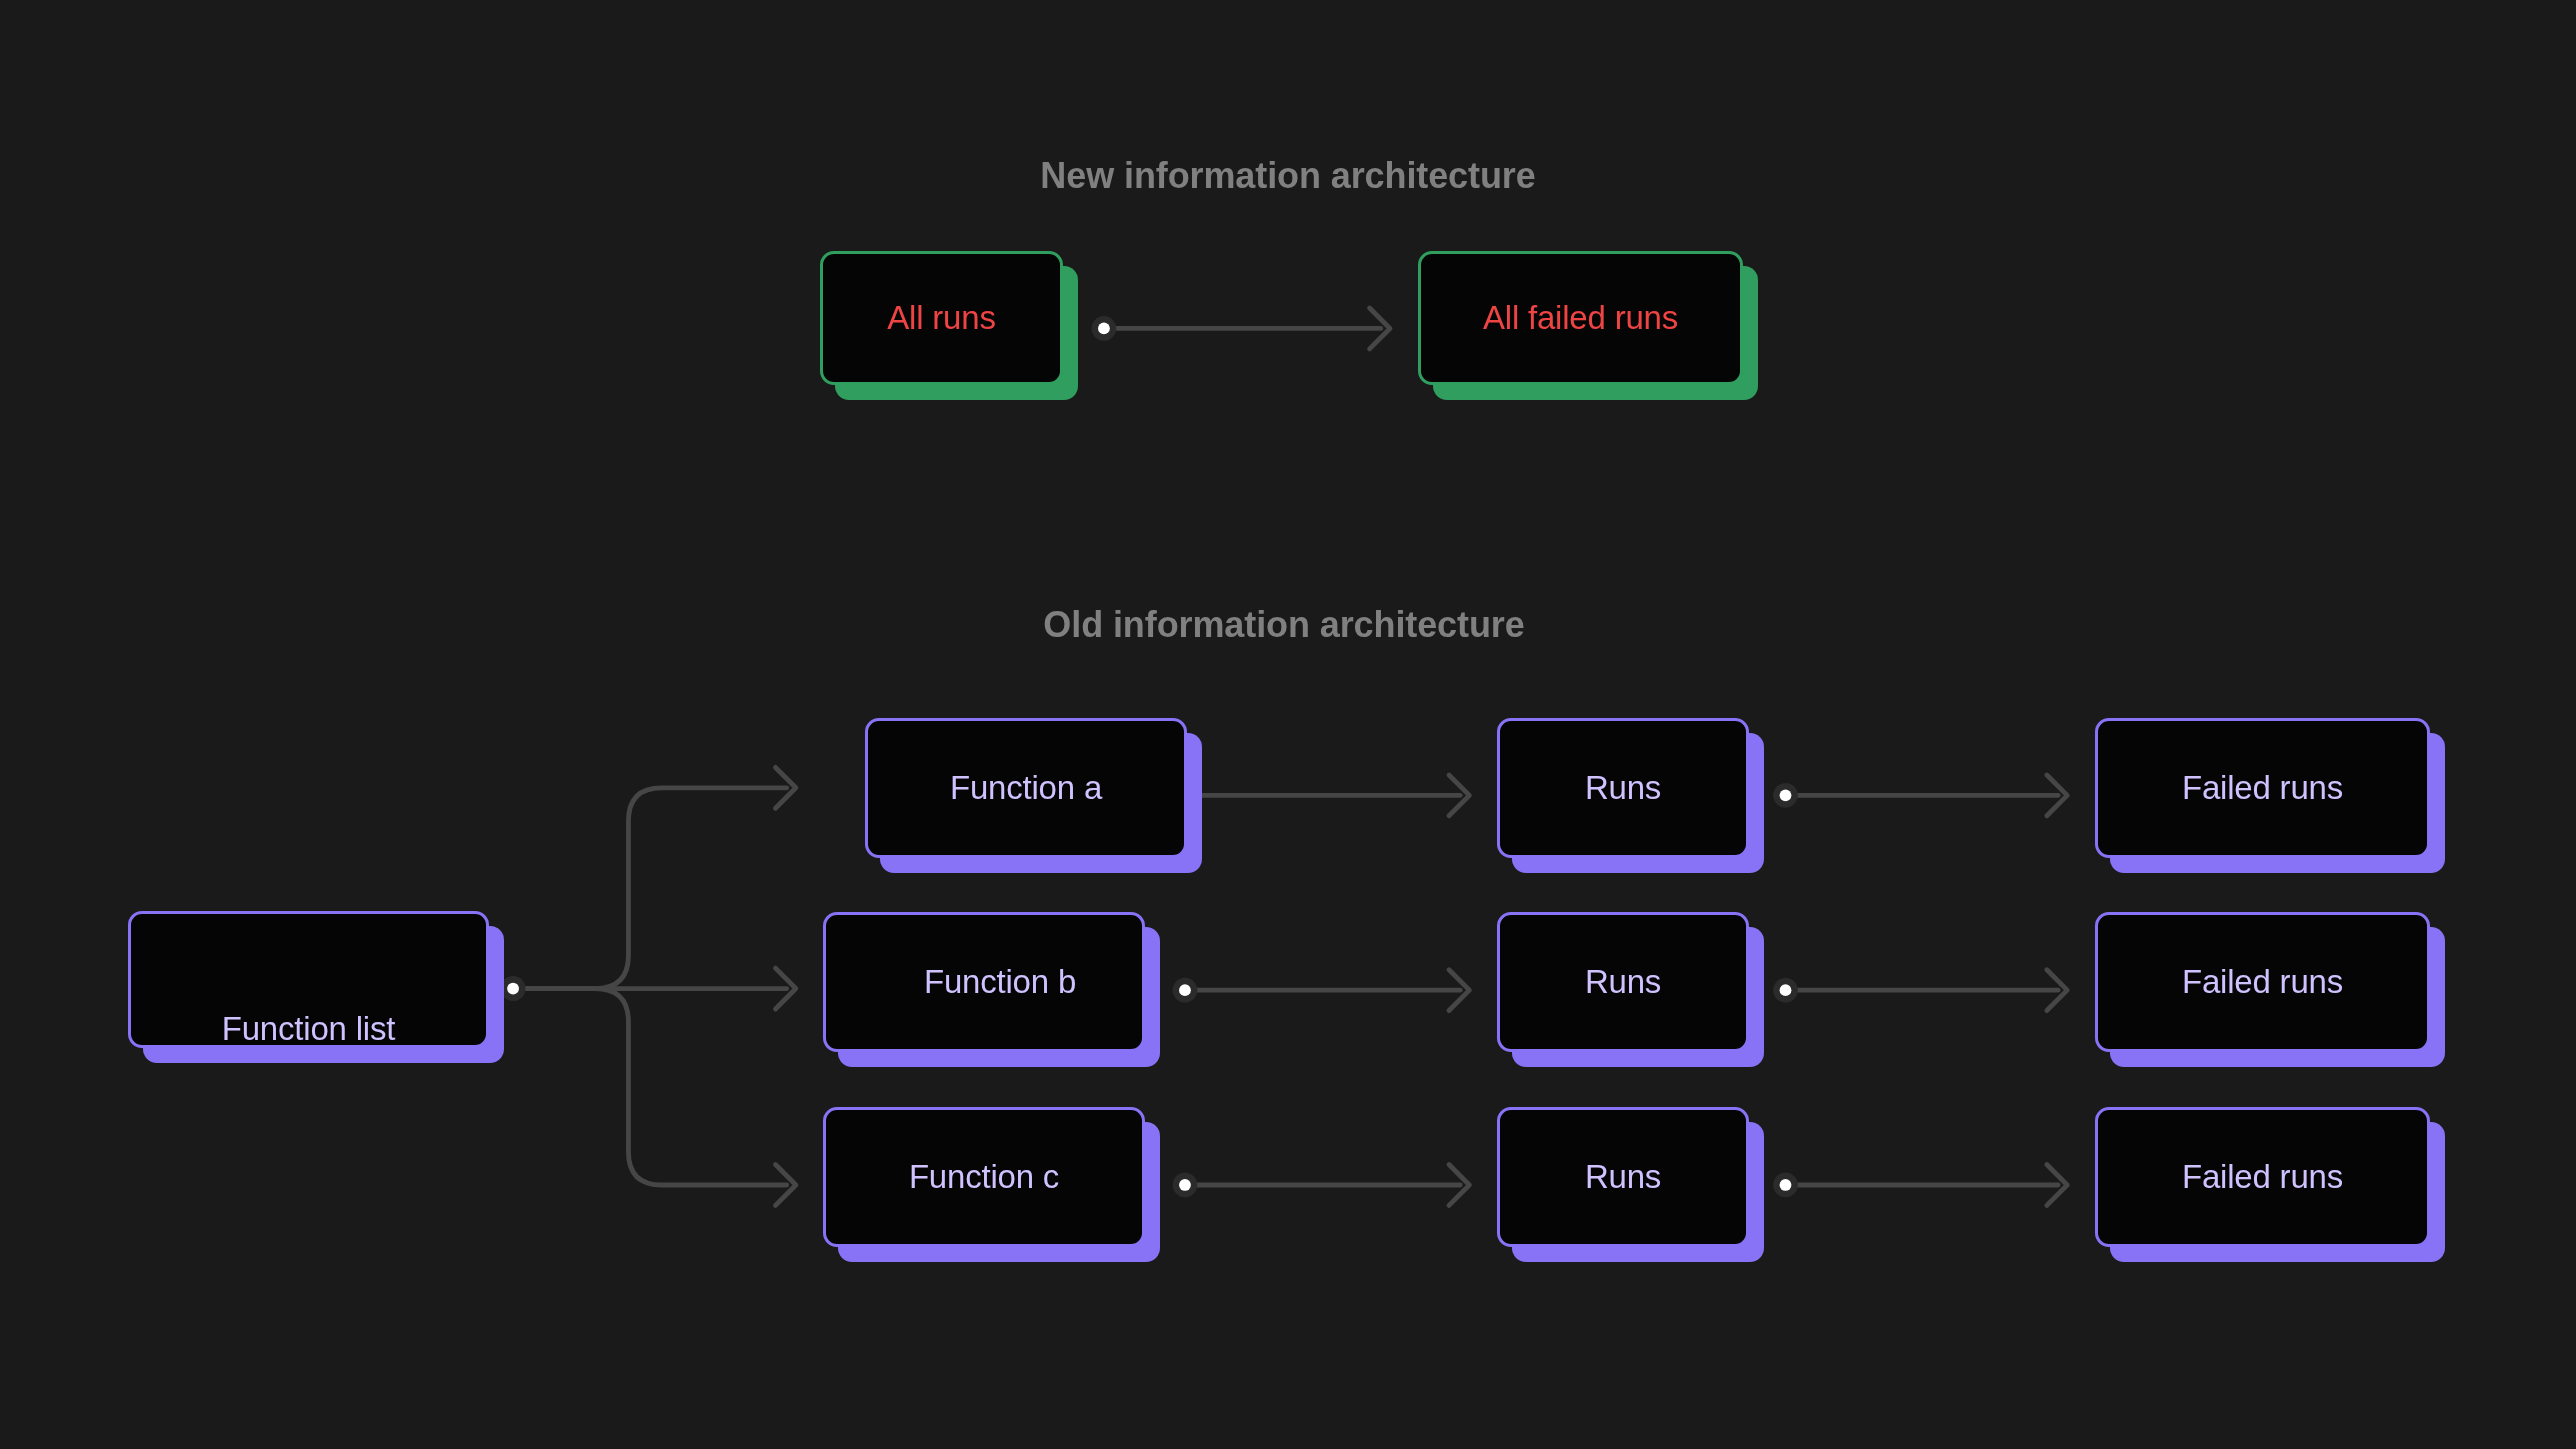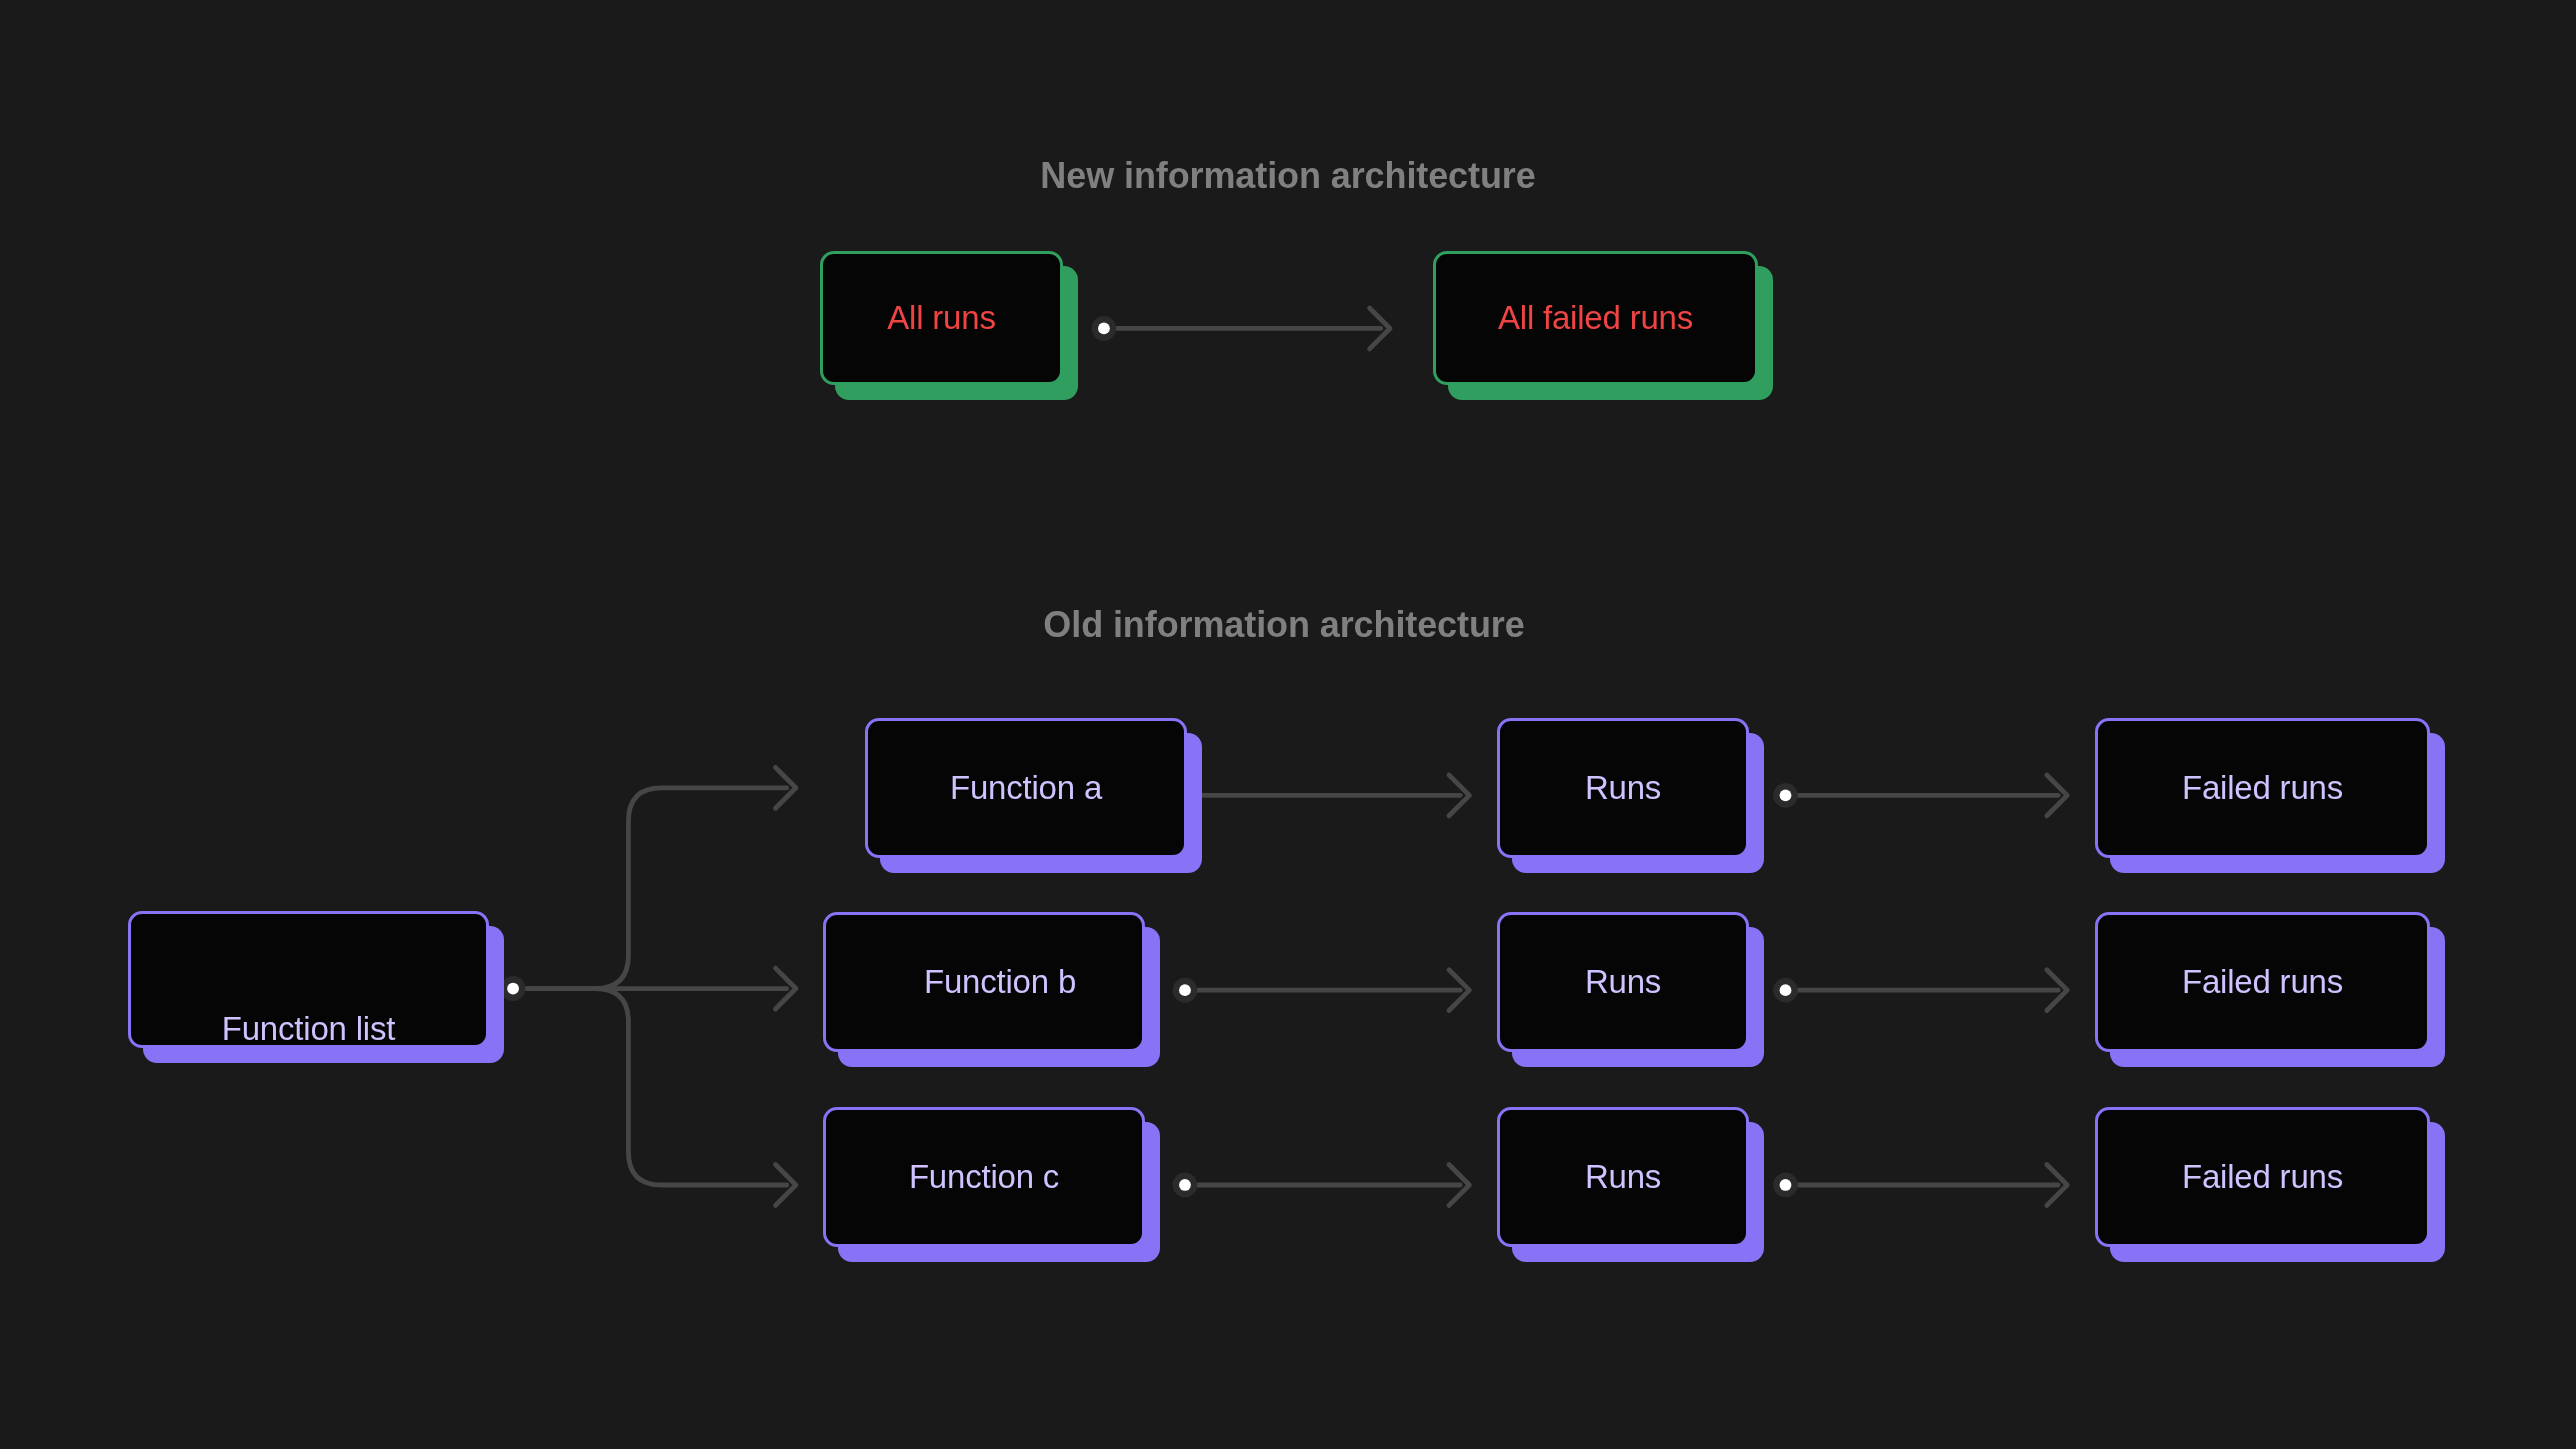--- a/index.html
+++ b/index.html
@@ -136,21 +136,21 @@
         <circle cx="3327" cy="2208" r="11" fill="#ffffff"></circle>
       </g>
     </svg>
 
   <div class="node green" style="left: 820px; top: 251px; width: 243px; height: 134px;">
     <span class="slab"></span>
     <span class="face"></span>
     <span class="label">All runs</span>
   </div>
 
-  <div class="node green" style="left: 1418px; top: 251px; width: 325px; height: 134px; margin-left: 15px;">
+  <div class="node green" style="left: 1418px; top: 251px; width: 325px; height: 134px;">
     <span class="slab"></span>
     <span class="face"></span>
     <span class="label">All failed runs</span>
   </div>
 
   <div class="node purple" style="left: 128px; top: 911px; width: 361px; height: 137px; align-items: flex-end;">
     <span class="slab"></span>
     <span class="face"></span>
     <span class="label">Function list</span>
   </div>

